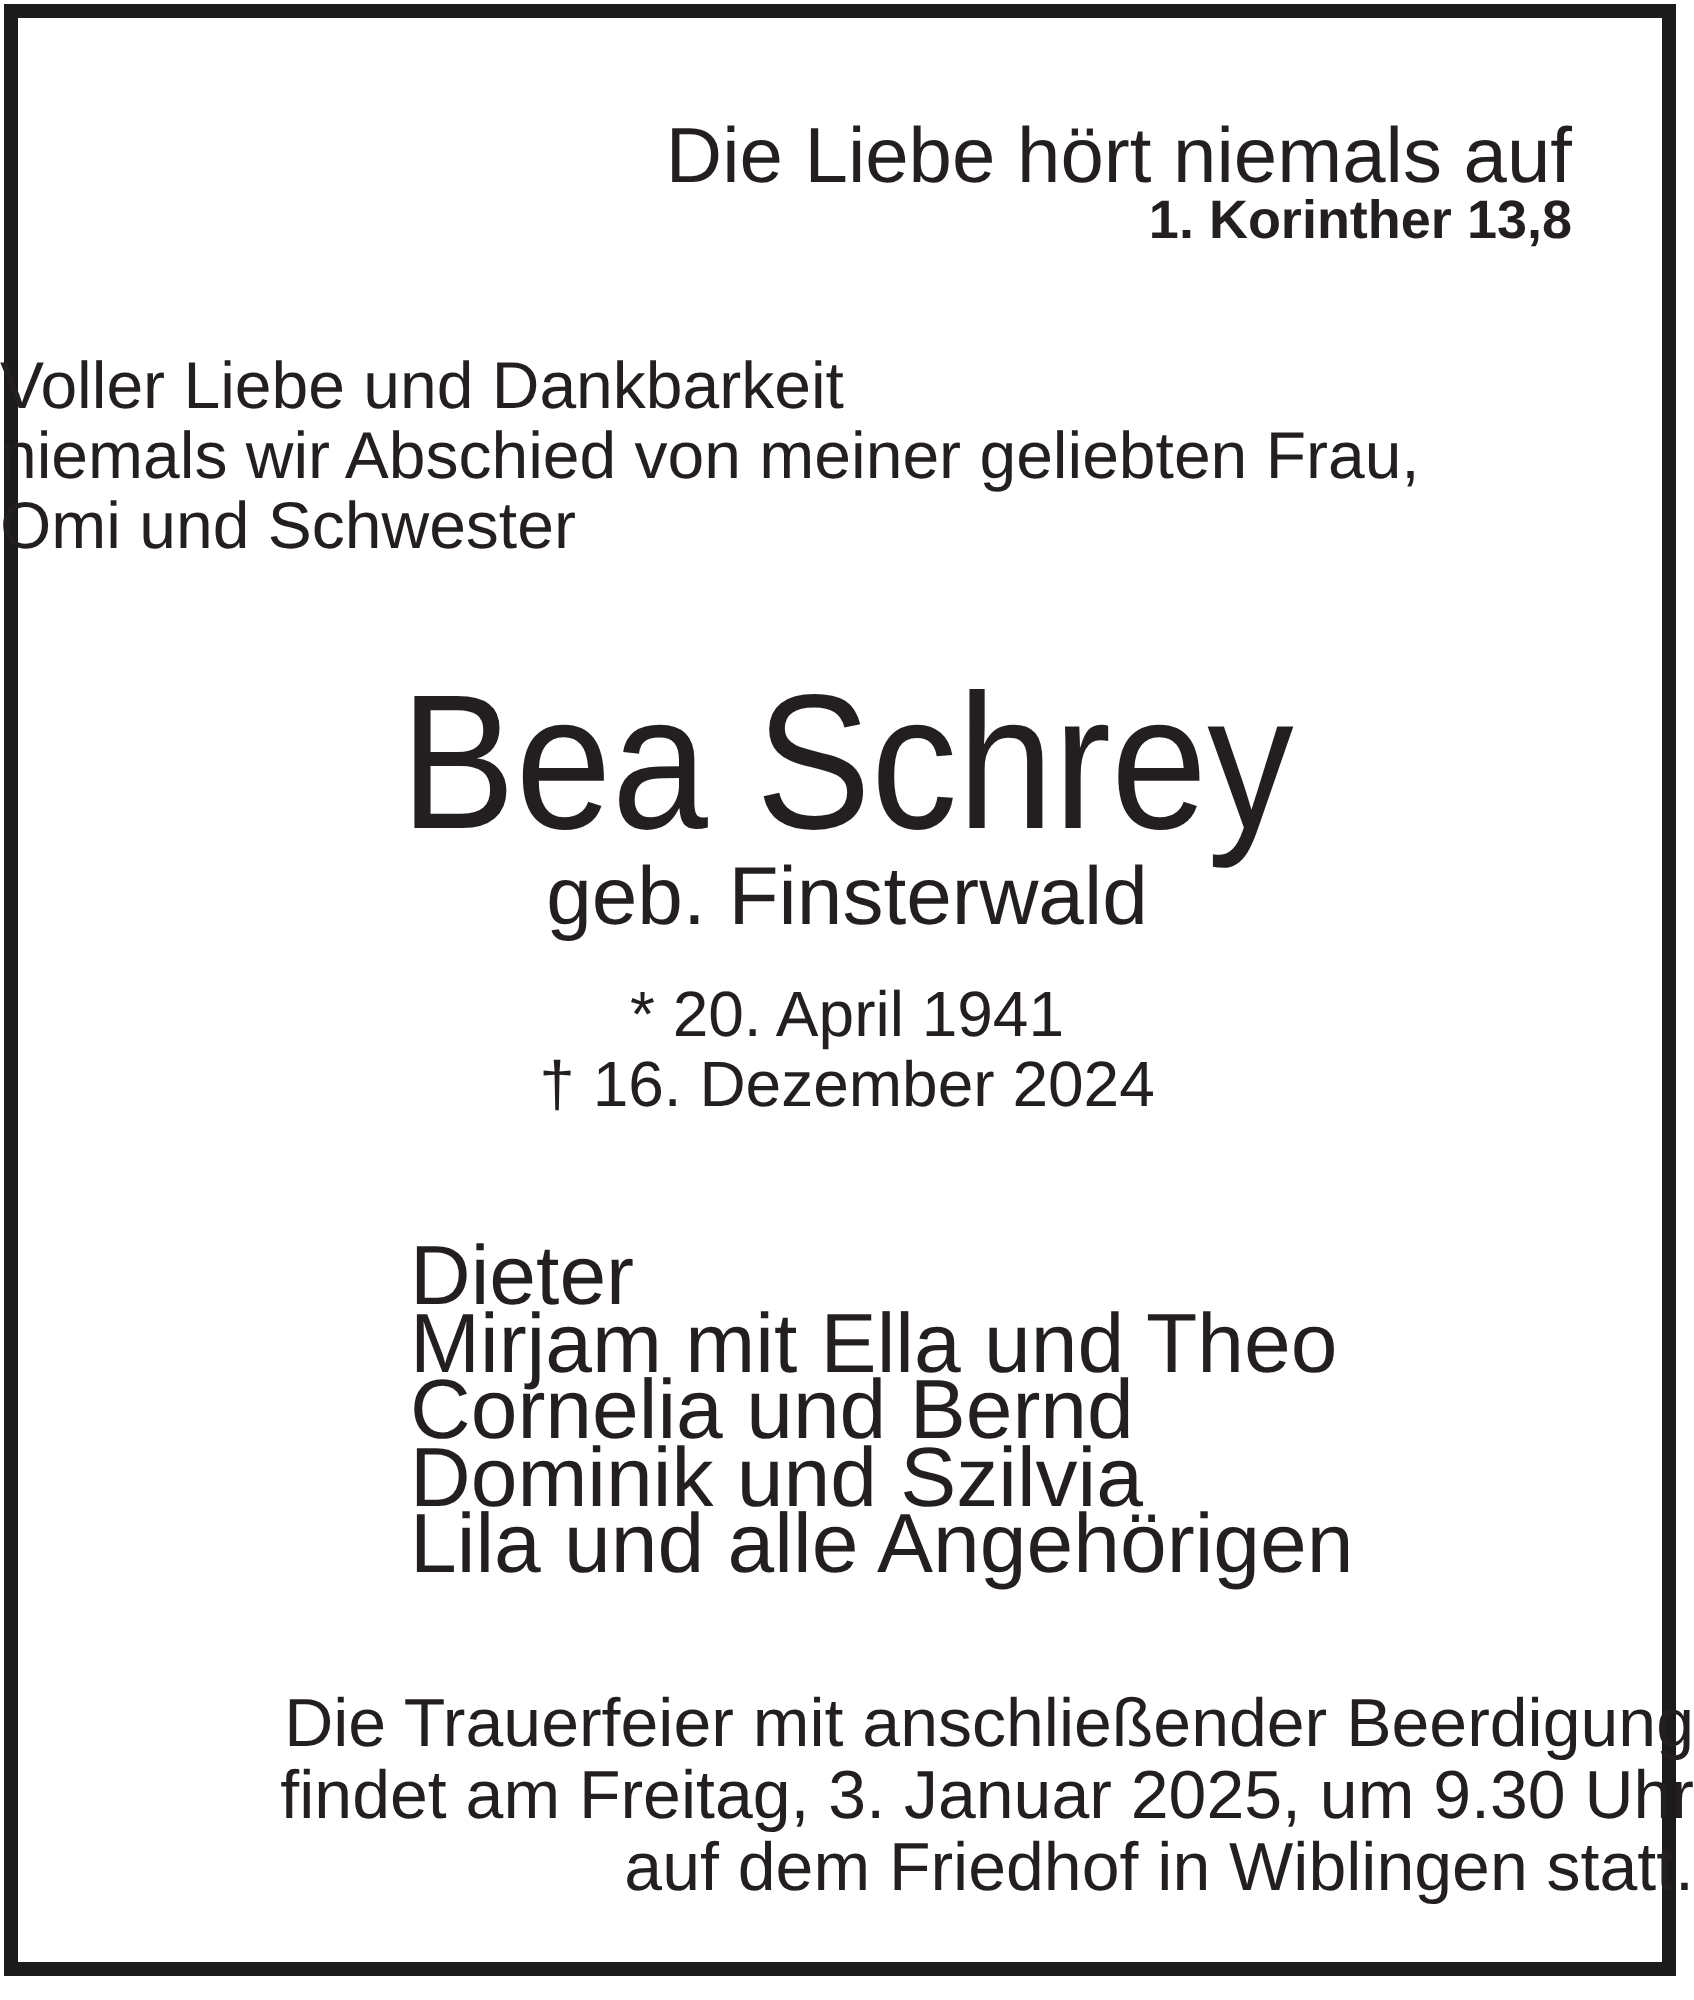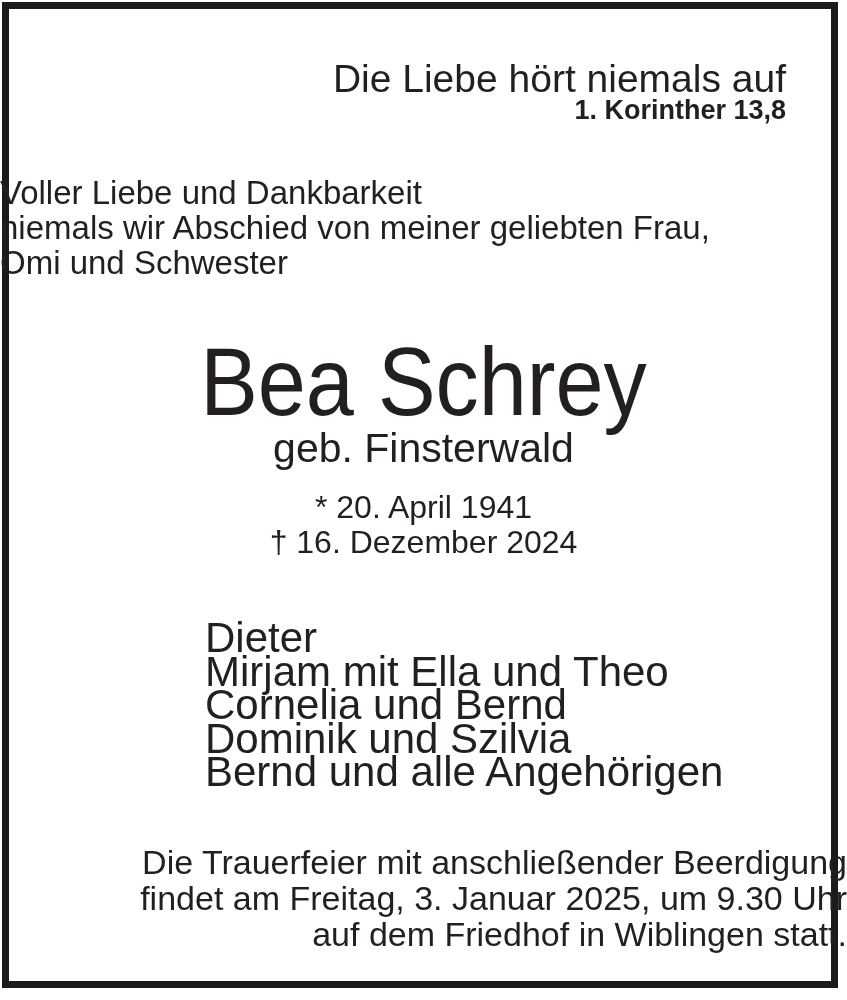--- a/index.html
+++ b/index.html
@@ -127,21 +127,21 @@
   <div class="dates-block">
     <div class="line">* 20. April 1941</div>
     <div class="line">† 16. Dezember 2024</div>
   </div>
 
   <div class="mourners-block">
     <div class="line">Dieter</div>
     <div class="line">Mirjam mit Ella und Theo</div>
     <div class="line">Cornelia und Bernd</div>
     <div class="line">Dominik und Szilvia</div>
-    <div class="line">Bernd und alle Angehörigen</div>
+    <div class="line">Lila und alle Angehörigen</div>
   </div>
 
   <div class="funeral-block">
     <div class="line">Die Trauerfeier mit anschließender Beerdigung</div>
     <div class="line">findet am Freitag, 3. Januar 2025, um 9.30 Uhr</div>
     <div class="line">auf dem Friedhof in Wiblingen statt.</div>
   </div>
 </div>
 
 </body></html>

